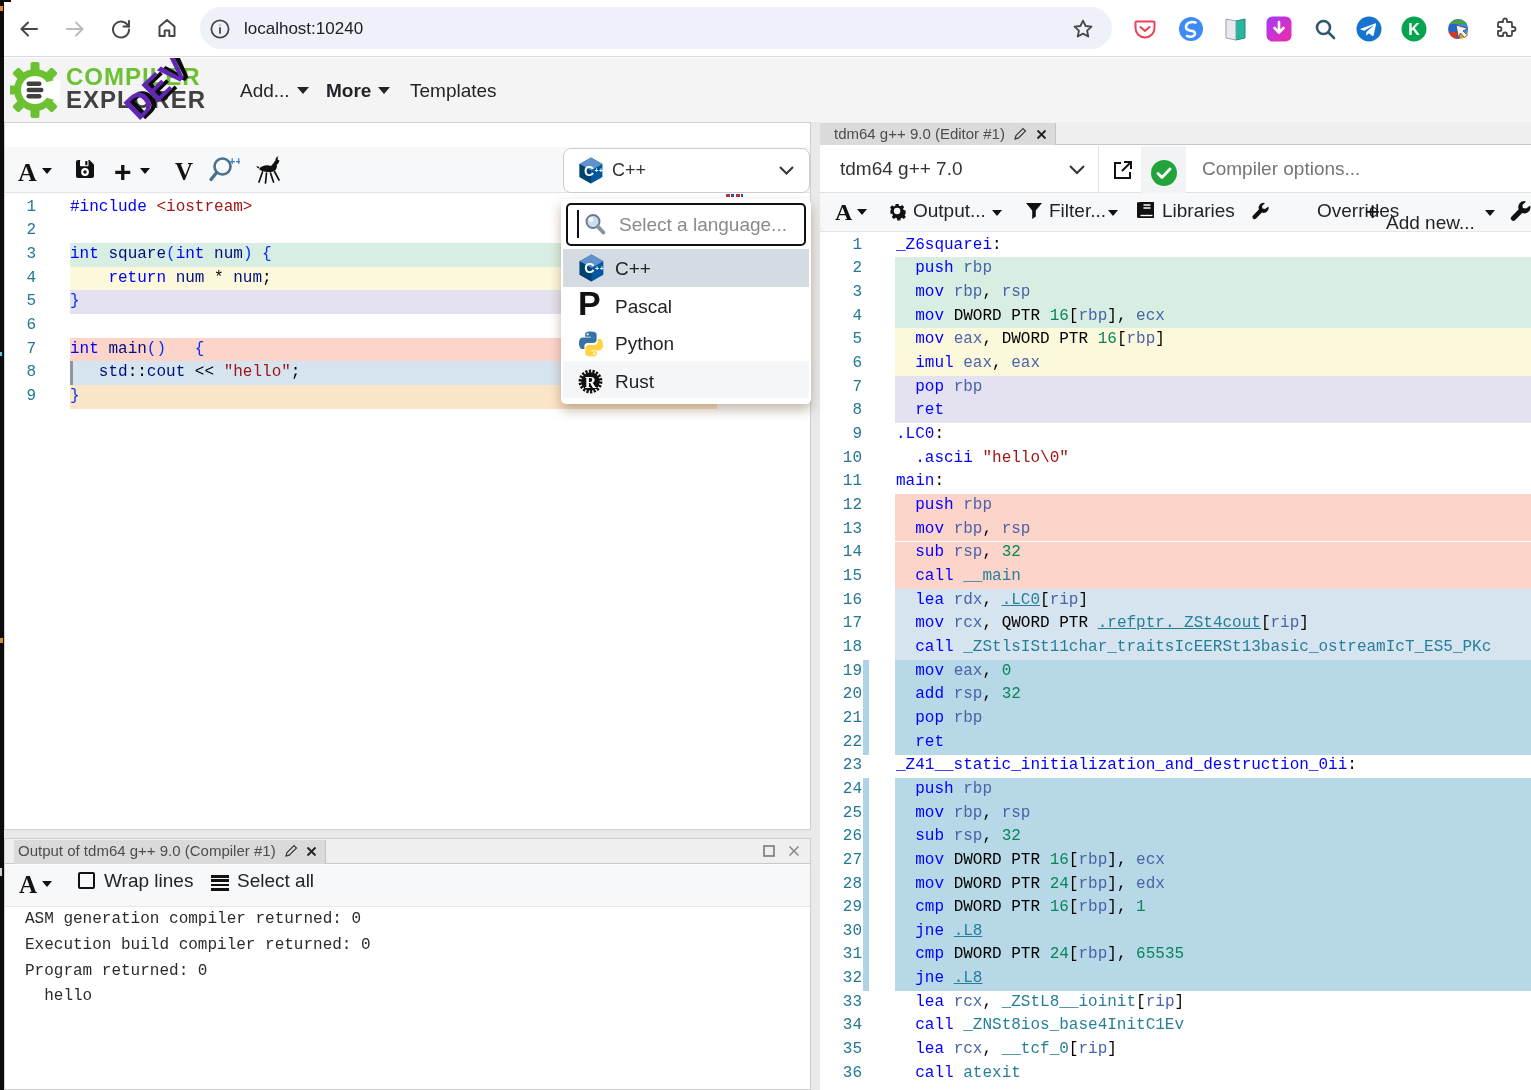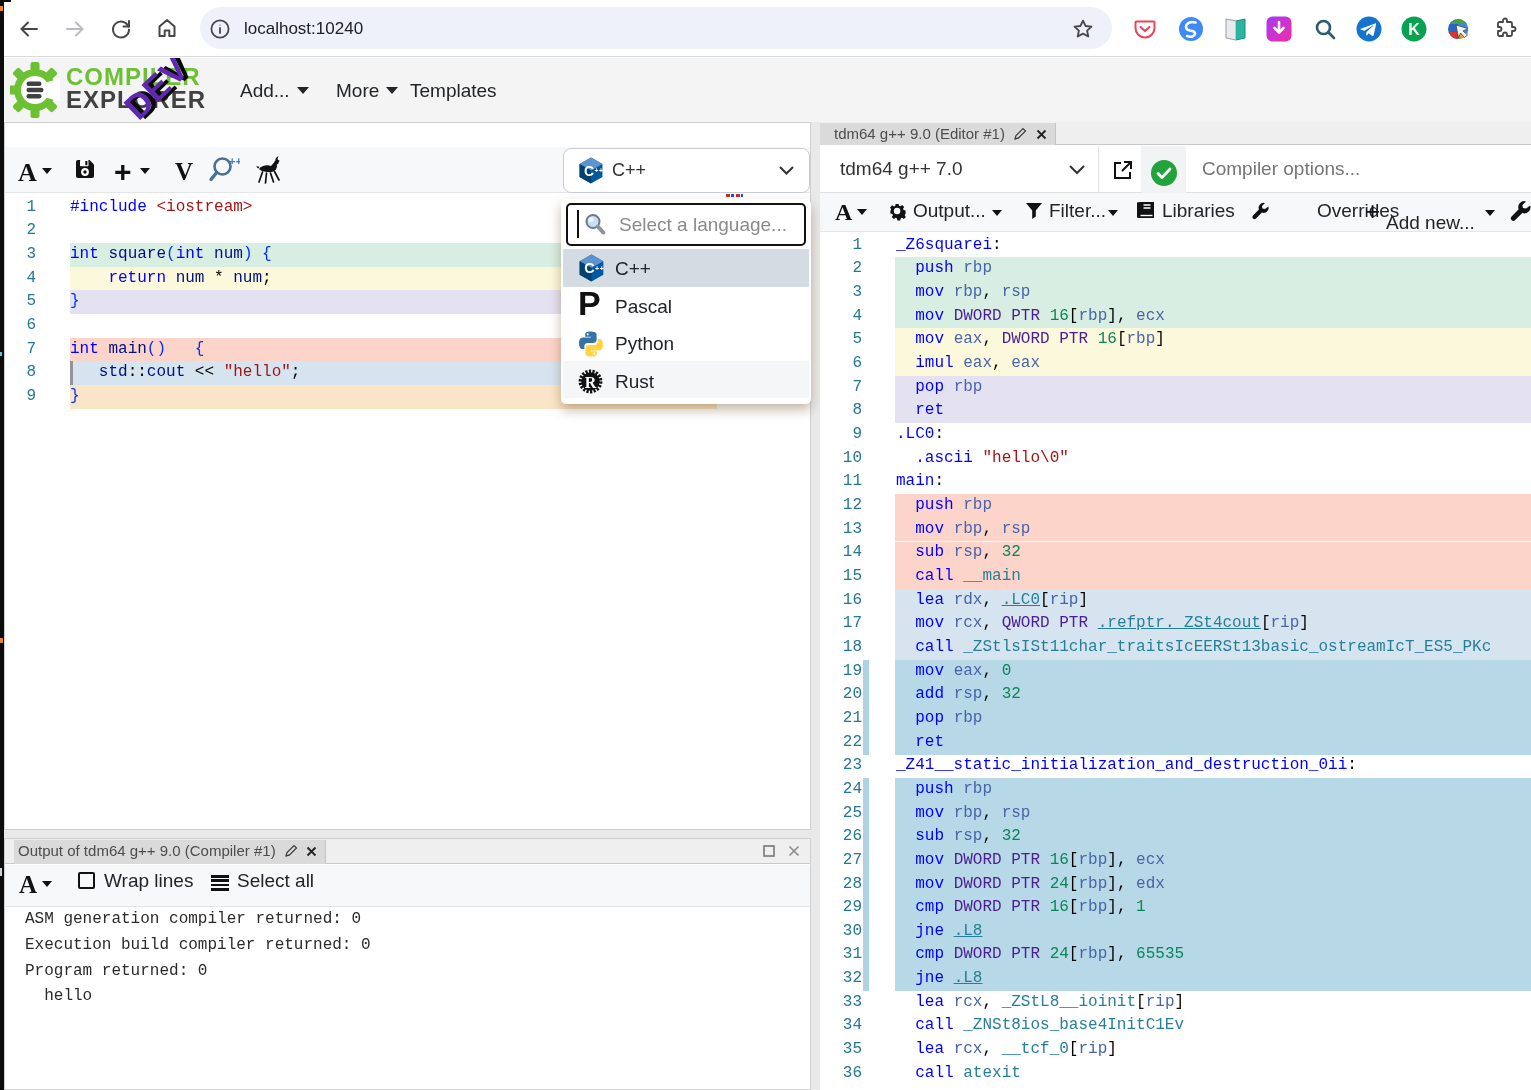--- a/index.html
+++ b/index.html
@@ -29,21 +29,21 @@
 
 .mono { font-family:"Liberation Mono", monospace; font-size:16px; line-height:23.67px; white-space:pre; }
 .gutter { position:absolute; text-align:right; color:#237893; }
 
 
 .kw { color:#0000ff; }
 .id { color:#001080; }
 .br { color:#0431fa; }
 .st { color:#a31515; }
 .rg { color:#4864aa; }
-.gy { color:#4c1d95; }
+.gy { color:#000000; }
 .nm { color:#098658; }
 .tl { color:#267f99; }
 .tlu { color:#267f99; text-decoration:underline; }
 
 
 svg { display:block; }
 </style>
 </head>
 <body>
 <div id="page">
@@ -162,21 +162,21 @@
     </g>
   </svg>
   <div class="abs" style="left:66px;top:66px;font-family:'Liberation Sans';font-weight:bold;font-size:24px;letter-spacing:1px;line-height:22.5px;">
     <div style="color:#6cc132;">COMPILER</div>
     <div style="color:#414141;">EXPLORER</div>
   </div>
   <div class="abs" style="left:90px;top:58px;width:160px;height:64px;overflow:hidden;">
       <div class="abs" style="left:30px;top:10px;transform:rotate(-44deg);font-family:'Liberation Sans';font-weight:bold;font-size:35px;color:#5f27b2;text-shadow:4px 3px 0 #0a0a0a;">DEV</div>
     </div>
   <div class="cenav" style="left:240px;">Add...<span class="caret"></span></div>
-  <div class="cenav" style="left:336px;">More<span class="caret"></span></div>
+  <div class="cenav" style="left:326px;font-weight:bold;">More<span class="caret"></span></div>
   <div class="cenav" style="left:410px;">Templates</div>
 
   <div id="gl" class="abs"></div>
 
   <div class="abs" style="left:0;top:0;width:4px;height:1090px;background:#0c0c0c;"></div>
   <div class="abs" style="left:0;top:0;width:11px;height:2px;background:#0c0c0c;"></div>
   <div class="abs" style="left:0;top:6px;width:3px;height:5px;background:#e8852c;"></div>
   <div class="abs" style="left:0;top:352px;width:2px;height:4px;background:#59c8d8;"></div>
   <div class="abs" style="left:0;top:638px;width:3px;height:5px;background:#d98a2b;"></div>
   <div class="abs" style="left:0;top:868px;width:2px;height:8px;background:#cfcfcf;"></div>

